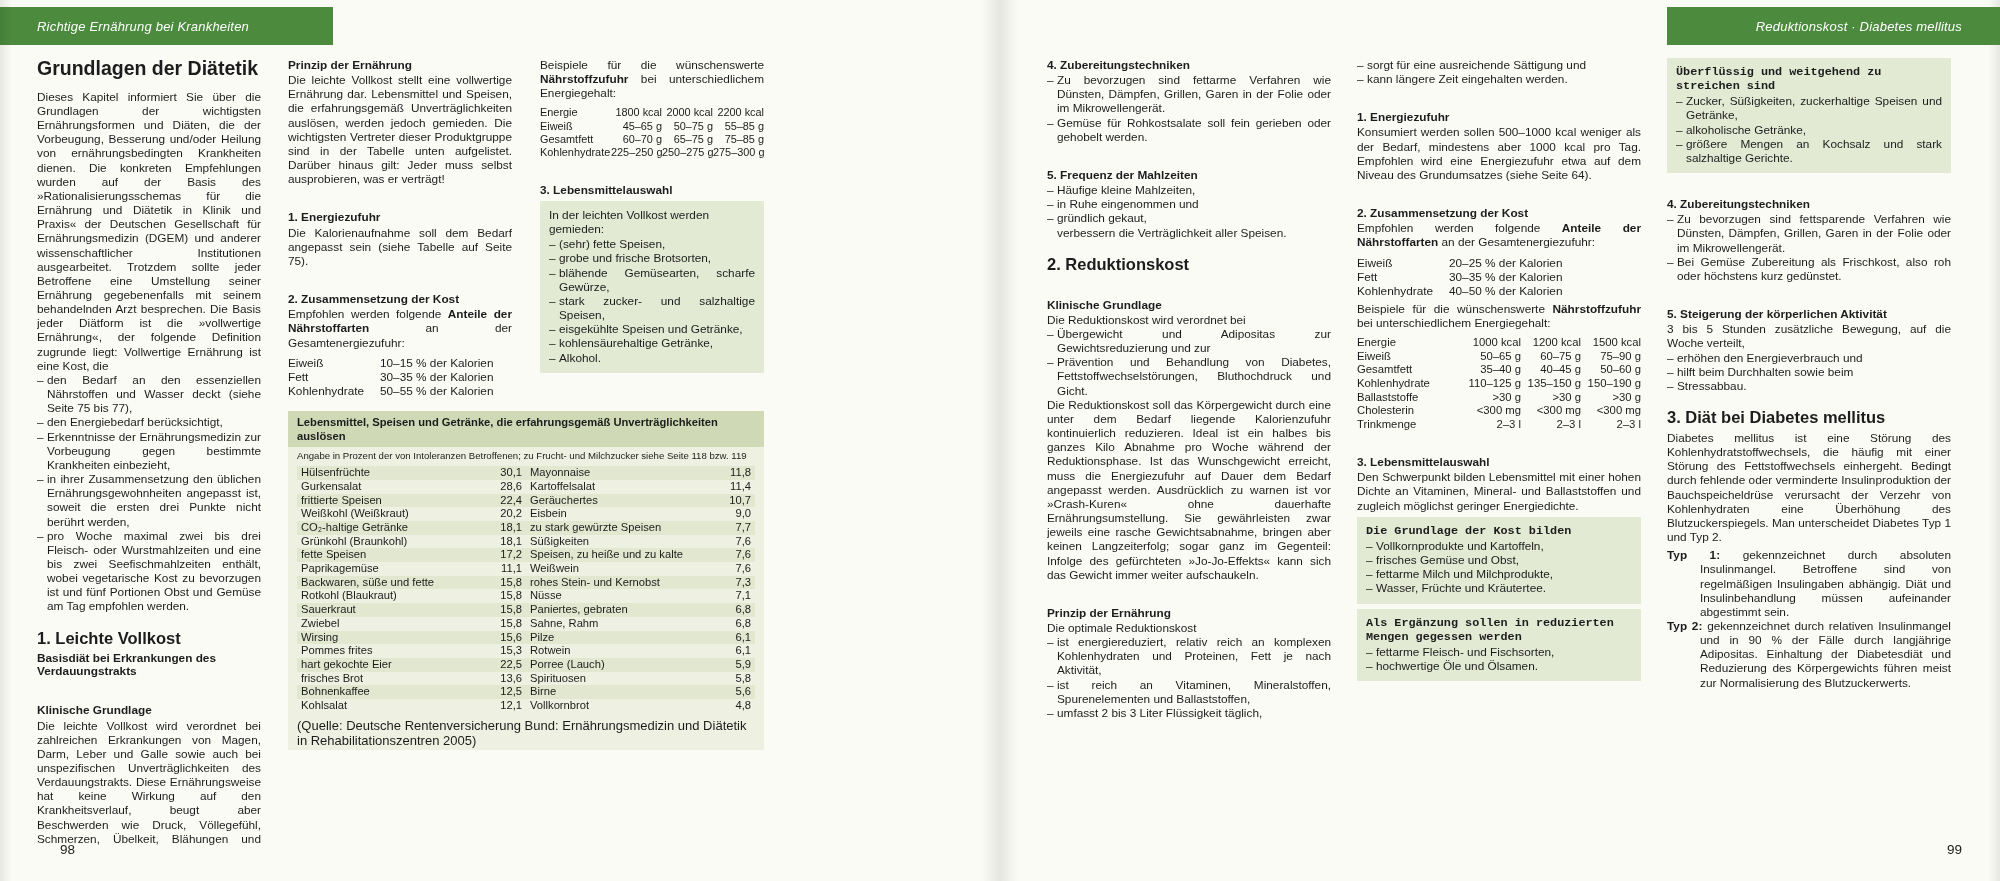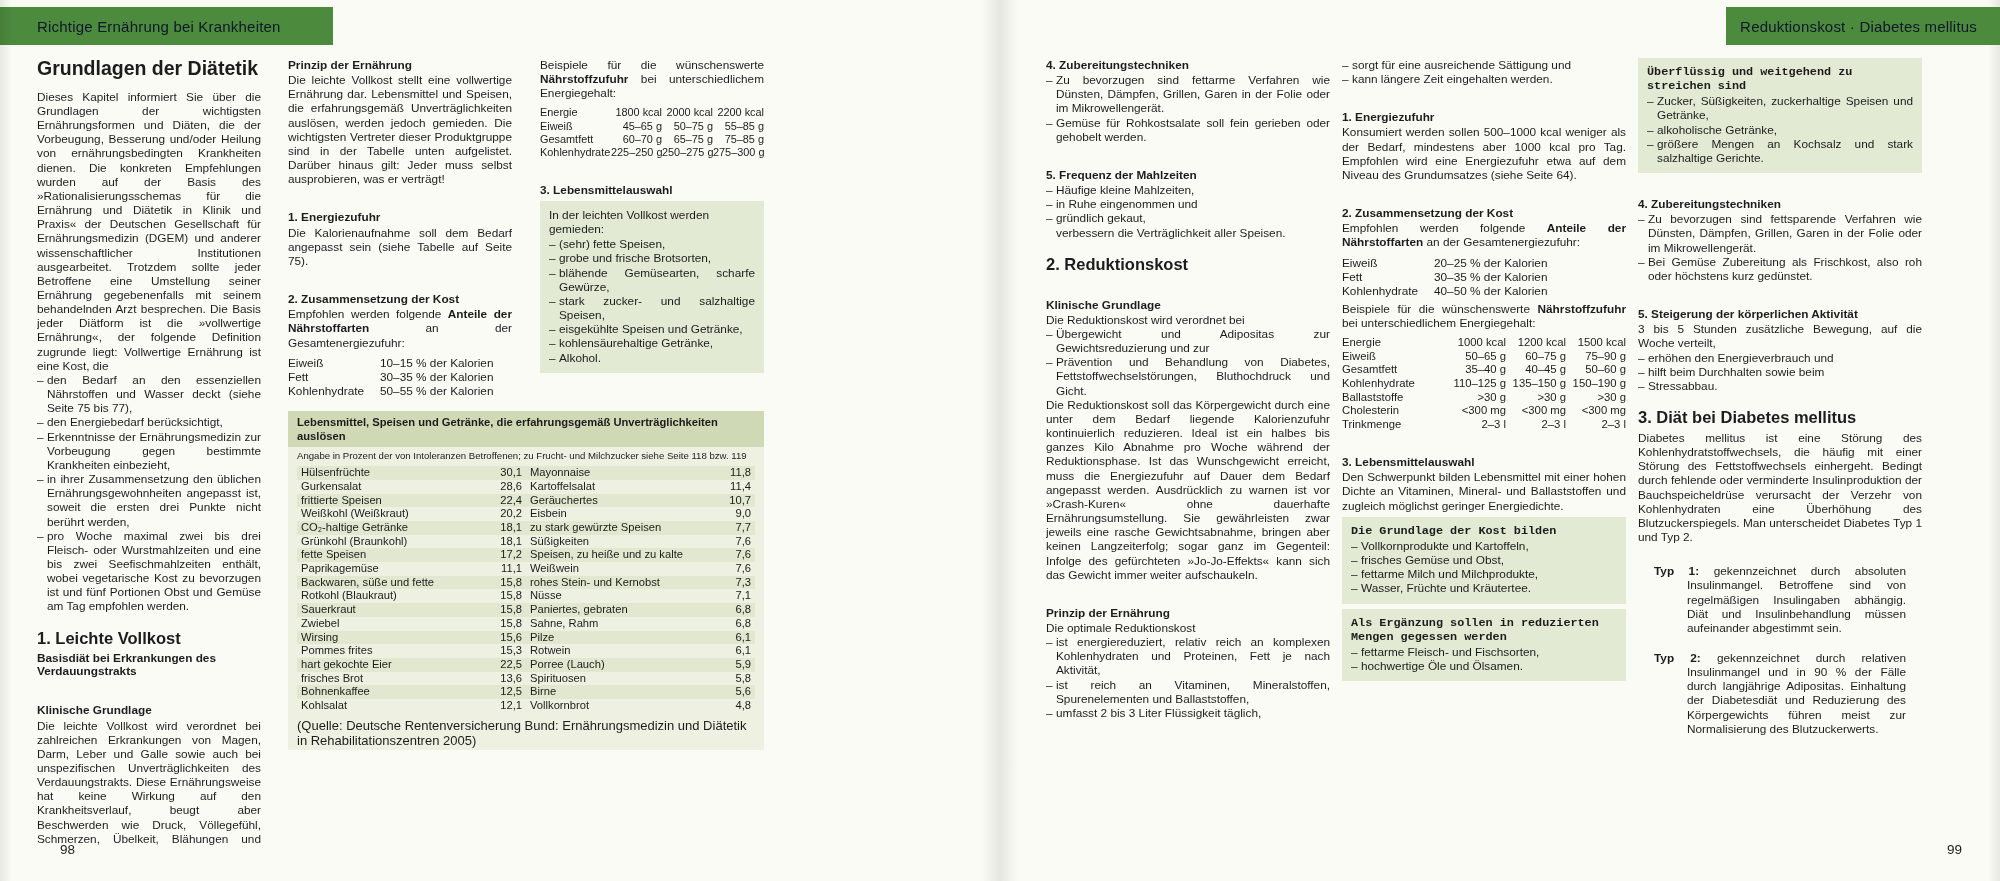--- a/index.html
+++ b/index.html
@@ -17,30 +17,30 @@
     position:absolute; left:982px; top:0; width:36px; height:100%;
     background:linear-gradient(to right, rgba(0,0,0,0) 0%, rgba(80,80,70,0.12) 50%, rgba(0,0,0,0) 100%);
     pointer-events:none;
   }
   .edge { position:absolute; top:0; width:12px; height:100%; pointer-events:none; }
   .edge.l { left:0; background:linear-gradient(to right, rgba(0,0,0,0.08), rgba(0,0,0,0)); }
   .edge.r { right:0; background:linear-gradient(to left, rgba(0,0,0,0.08), rgba(0,0,0,0)); }
 
   .header-bar {
     position:absolute; top:7px; height:38px;
-    background:var(--header-green,#4c8a3d); color:#0f172a;
+    background:var(--header-green,#4c8a3d); color:#ffffff;
     display:flex; align-items:center;
-    font-size:15px; letter-spacing:0.2px;
+    font-style:italic; font-size:13px; letter-spacing:0.2px;
   }
   .header-bar.hl { left:0; width:333px; padding-left:37px; }
-  .header-bar.hr { right:0; width:274px; justify-content:flex-end; padding-right:23px; }
+  .header-bar.hr { right:0; width:333px; justify-content:flex-end; padding-right:38px; }
 
   .content { position:absolute; top:58px; display:flex; }
   .content.cl { left:37px; width:727px; gap:27px; }
-  .content.cr { left:1046px; width:906px; gap:12px; }
+  .content.cr { left:1046px; width:906px; gap:26px;justify-content:center; }
 
   .col { overflow:hidden; font-size:11.8px; line-height:1.2; text-align:justify; max-height:790px; }
   .colw-s { width:224px; flex:none; }
   .colw-m { width:284px; flex:none; }
   .right-area { width:476px; flex:none; }
   .two-cols { display:flex; gap:28px; }
 
   h1.chapter { font-size:19.5px; line-height:1.12; margin:0 0 10px; text-align:left; font-weight:bold; }
   h2.section { font-size:16.5px; line-height:1.15; margin:15px 0 4px; text-align:left; font-weight:bold; }
   .bhead { font-weight:bold; margin:24px 0 1px; text-align:left; }
@@ -76,21 +76,21 @@
   .bt-title { background:var(--band-green,#cfd9b6); font-weight:bold; font-size:11.2px; padding:4px 9px; line-height:1.25; }
   .bt-sub { font-size:9.6px; padding:3px 9px 4px; }
   .bt-body { display:flex; padding:1px 9px 2px; }
   .bt-col { flex:1; font-size:11.2px; line-height:13.7px; }
   .bt-col .trow { padding:0 4px; }
   .striped .trow:nth-child(odd) { background:var(--stripe-green,#e2e8cf); }
   .bt-col .c0 { flex:1; text-align:left; overflow:hidden; }
   .bt-col .c1 { flex:none; text-align:right; }
   .bt-source { font-size:13px; padding:3px 9px 2px; }
 
-  .typ { padding-left:33px; text-indent:-33px; margin:16px; text-align:justify; }
+  .typ { padding-left:33px; text-indent:-33px; margin:0; text-align:justify; }
 
   .pagenum { position:absolute; bottom:24px; font-size:13.5px; }
   .pagenum.pl { left:60px; }
   .pagenum.pr { right:38px; }
 </style>
 </head>
 <body>
 
 <div class="spread">
 

